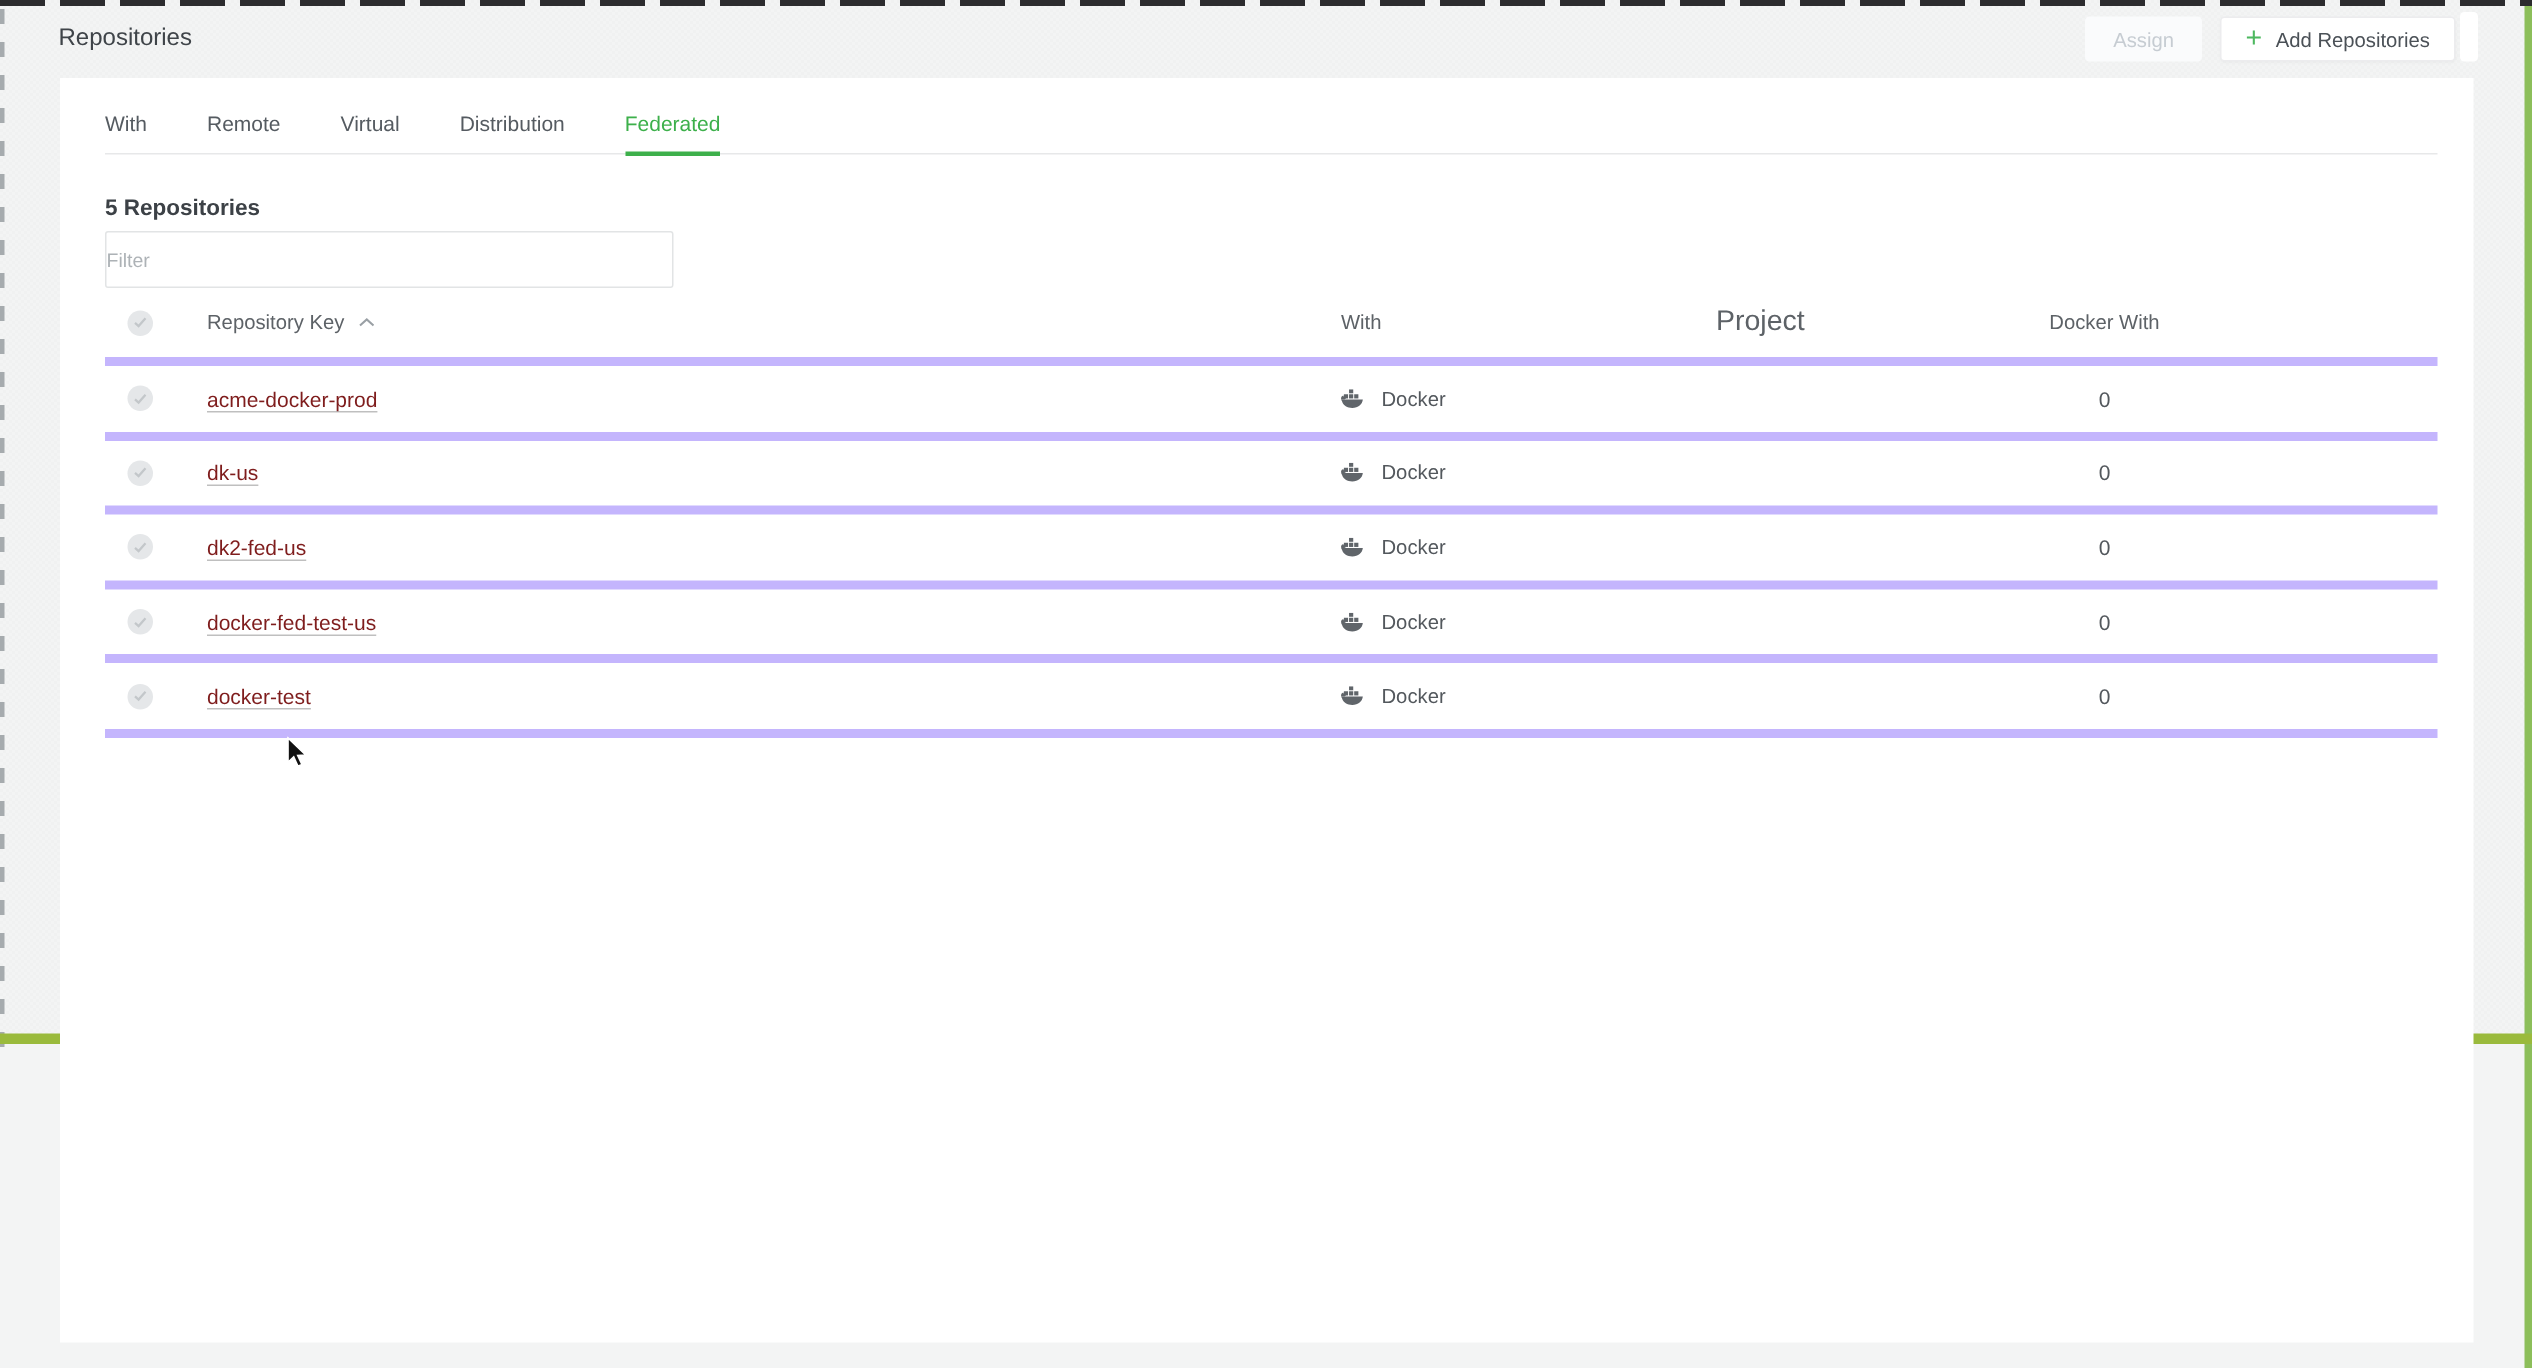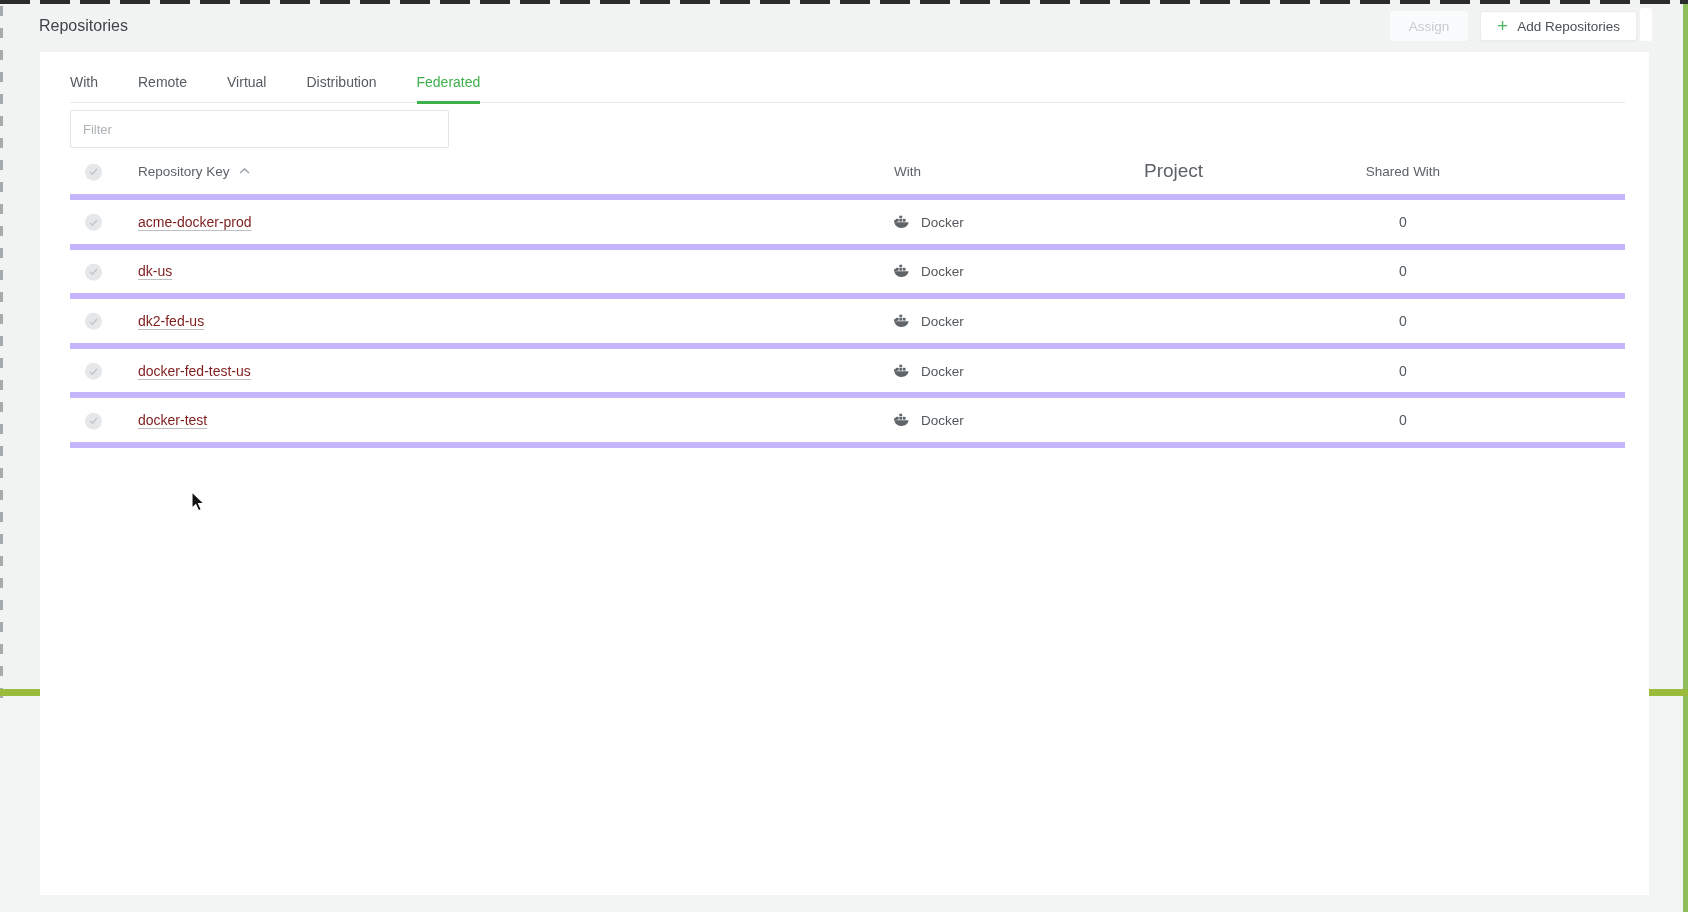--- a/index.html
+++ b/index.html
@@ -45,21 +45,21 @@
           background:#ffffff; padding:0 24px 0 30px; }
 
   
   .tabs { display:flex; gap:40px; height:51px; align-items:flex-end; border-bottom:1px solid #e7e8e9; }
   .tab { font-size:14px; color:#555b61; padding-bottom:12px; position:relative; cursor:pointer; }
   .tab.active { color:#3db04b; }
   .tab.active::after { content:""; position:absolute; left:0; right:0; bottom:-2px; height:3px; background:#3db04b; }
 
   .count-heading { margin-top:27px; font-size:15px; font-weight:700; color:#3c4146; }
   .filter-input { margin-top:7px; width:379px; height:38px; border:1px solid #e2e4e5; border-radius:2px;
-                  padding:0 12px; font-size:13px; color:#555; outline:none; font-family:inherit; background:#fff; }
+                  padding:0 0; font-size:13px; color:#555; outline:none; font-family:inherit; background:#fff; }
   .filter-input::placeholder { color:#adb2b6; }
 
   
   .thead, .trow { position:relative; border-bottom:6px solid #c4b5fd; }
   .thead { height:52px; }
   .trow  { height:49.6px; }
   .cell { position:absolute; top:50%; transform:translateY(-50%); white-space:nowrap; }
   .cell.check  { left:15px; }
   .cell.name-h { left:68px; font-size:13.5px; color:#5d6267; display:flex; align-items:center; gap:9px; cursor:pointer; }
   .cell.name   { left:68px; font-size:14px; color:#7f1d1d; text-decoration:underline;
@@ -100,38 +100,39 @@
 
   <div class="card">
     <div class="tabs">
         <span class="tab">With</span>
         <span class="tab">Remote</span>
         <span class="tab">Virtual</span>
         <span class="tab">Distribution</span>
         <span class="tab active">Federated</span>
       </div>
 
+    <h2 class="count-heading">5 Repositories</h2>
 
     <input class="filter-input" type="text" placeholder="Filter" style="">
 
     <div class="thead">
       <span class="cell check"><span class="circ">
             <svg width="9" height="8" viewBox="0 0 9 8">
               <path d="M1 4.2 L3.4 6.4 L8 1.2" fill="none" stroke="#c3c7ca" stroke-width="1.5"></path>
             </svg>
           </span></span>
       <span class="cell name-h">
         <span>Repository Key</span>
         <svg class="sort-caret" width="11" height="7" viewBox="0 0 11 7">
           <path d="M1 5.5 L5.5 1.5 L10 5.5" fill="none" stroke="#9aa0a5" stroke-width="1.4"></path>
         </svg>
       </span>
       <span class="cell type-h">With</span>
       <span class="cell proj-h">Project</span>
-      <span class="cell shared-h">Shared With</span>
+      <span class="cell shared-h">Docker With</span>
     </div>
 
     <div>
         <div class="trow">
           <span class="cell check"><span class="circ">
               <svg width="9" height="8" viewBox="0 0 9 8">
                 <path d="M1 4.2 L3.4 6.4 L8 1.2" fill="none" stroke="#c3c7ca" stroke-width="1.5"></path>
               </svg>
             </span></span>
           <a class="cell name">acme-docker-prod</a>

